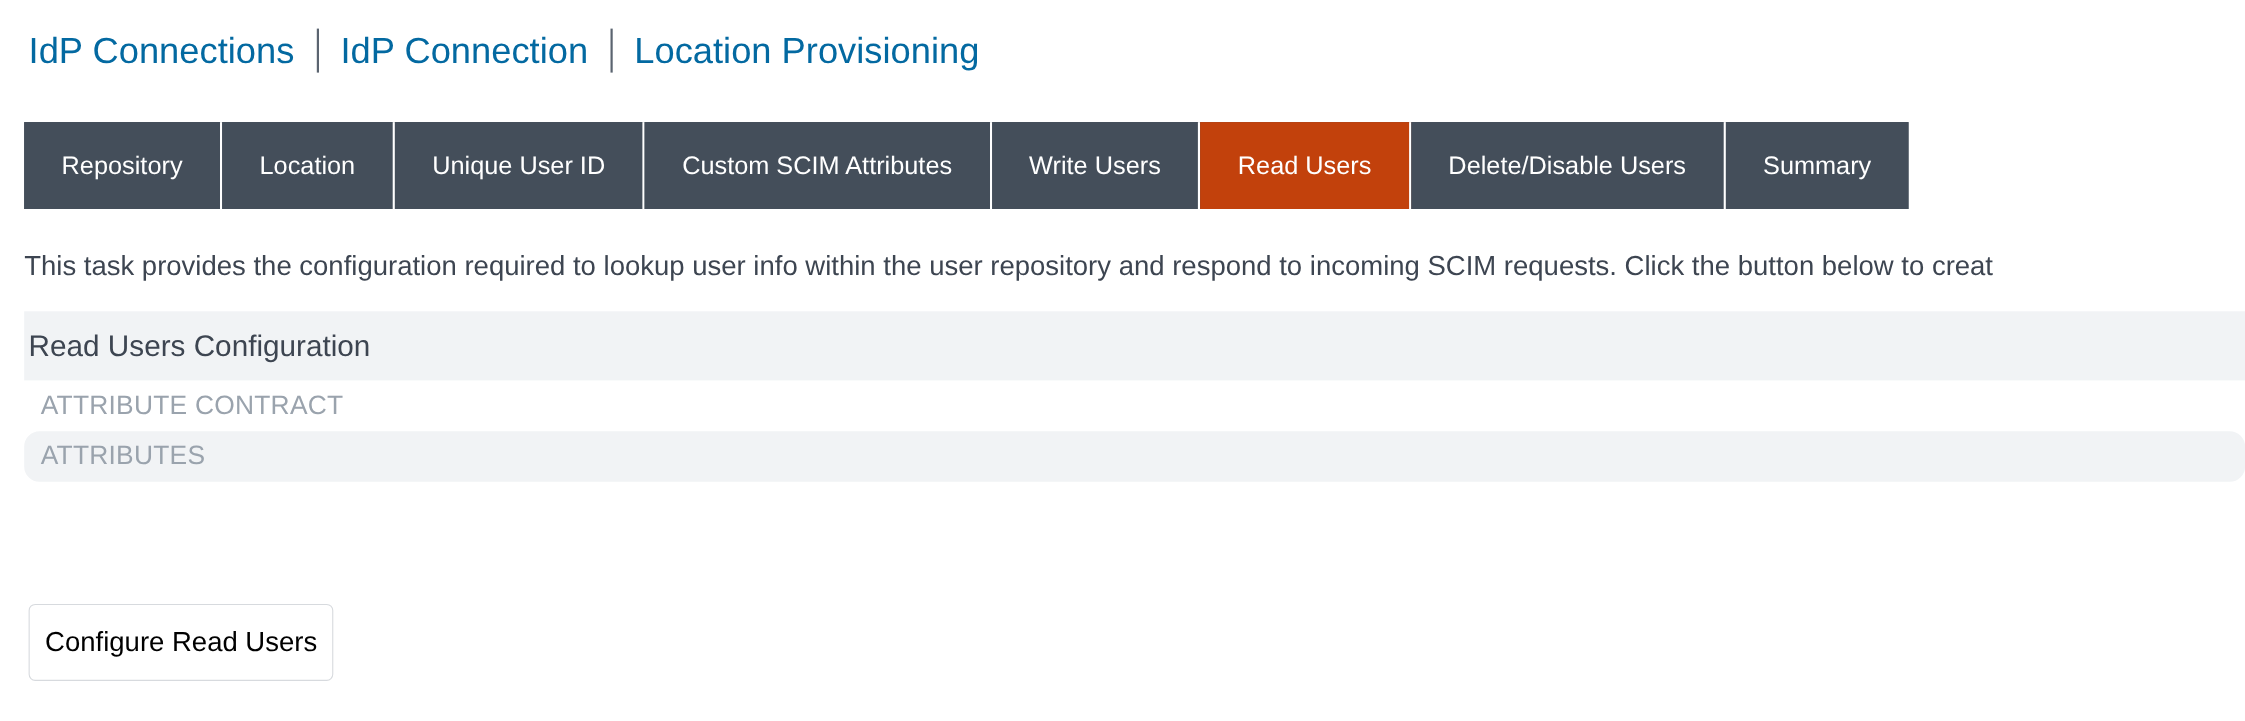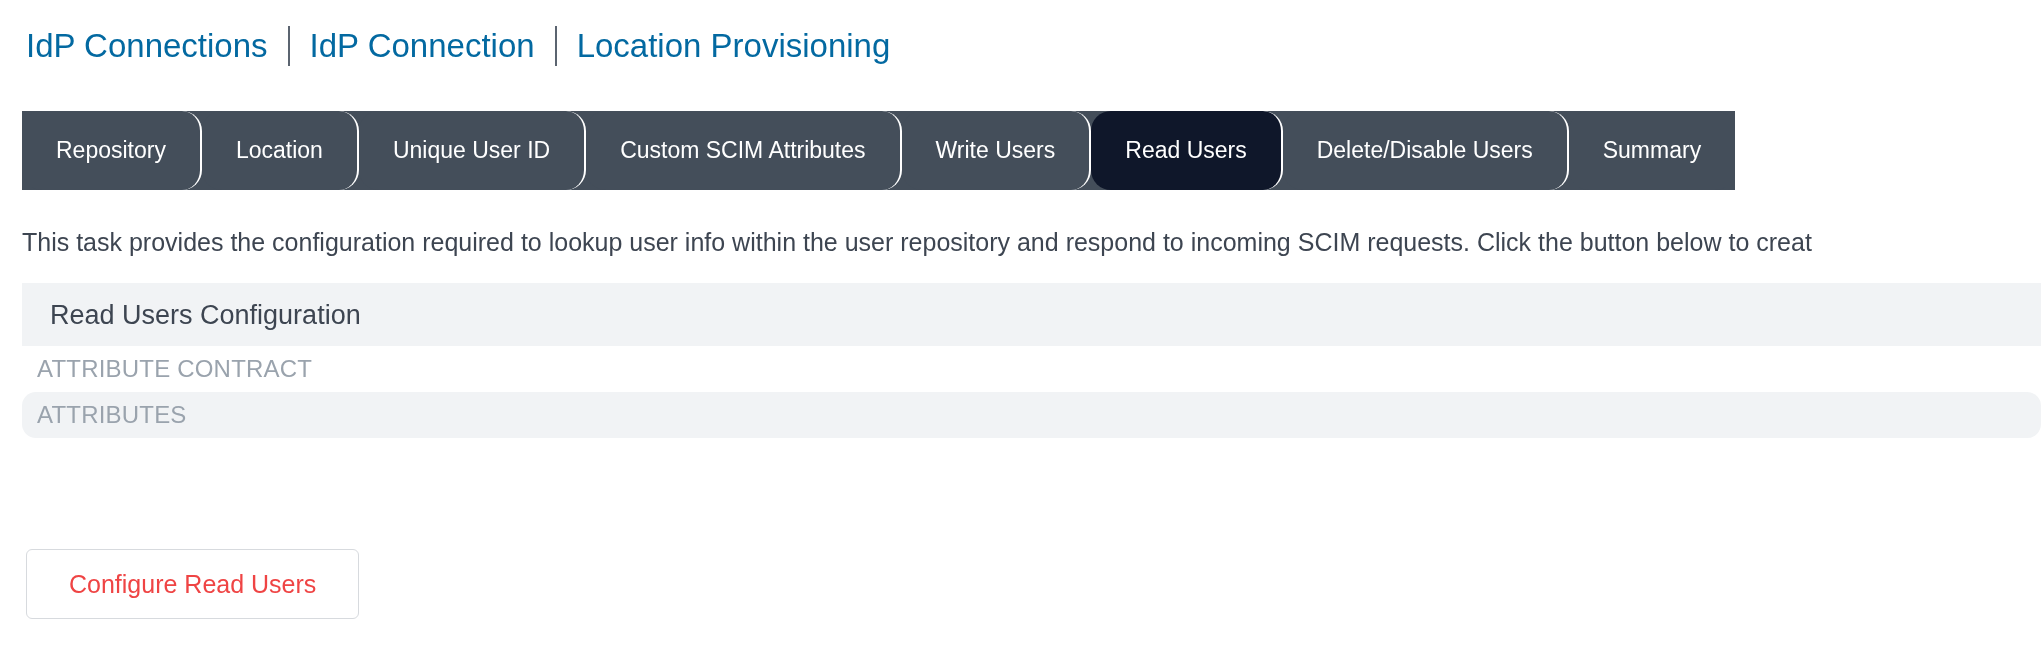--- a/index.html
+++ b/index.html
@@ -54,25 +54,24 @@
     background: #444e5a;
     color: #ffffff;
     font-size: 23px;
     line-height: 79px;
     height: 79px;
     padding: 0 34px;
     white-space: nowrap;
     border-right: 2px solid #ffffff;
     box-sizing: border-box;
     text-align: left;
-    border-radius: 20px;
   }
   .tab:last-child { border-right: none; }
   .tab.active {
-    background: #0f172a;
+    background: #c2410c;
     color: #ffffff;
   }
 
   
   .description {
     position: absolute;
     left: 22px;
     top: 225px;
     width: 2060px;
     font-size: 25px;
@@ -87,21 +86,21 @@
     position: absolute;
     left: 22px;
     top: 283px;
     right: 0;
   }
   .panel-header {
     background: #f1f3f5;
     height: 63px;
     display: flex;
     align-items: center;
-    padding-left: 28px;
+    padding-left: 4px;
     box-sizing: border-box;
   }
   .panel-header-title {
     font-size: 27px;
     color: #3d4551;
     line-height: 32px;
   }
   .panel-row {
     height: 46px;
     display: flex;
@@ -133,25 +132,25 @@
   .btn-wrap {
     position: absolute;
     left: 26px;
     top: 549px;
   }
   .btn {
     display: inline-block;
     font-family: "Liberation Sans", sans-serif;
     font-size: 25px;
     line-height: 30px;
-    color: #ef4444;
+    color: #000000;
     background: #ffffff;
     border: 1px solid #d7dade;
     border-radius: 6px;
-    padding: 19px 42px;
+    padding: 19px 14px;
     cursor: pointer;
     white-space: nowrap;
   }
 </style>
 </head>
 <body>
 
 <div class="breadcrumb">
   <span class="crumb">IdP Connections</span>
   <span class="crumb-sep"></span>

